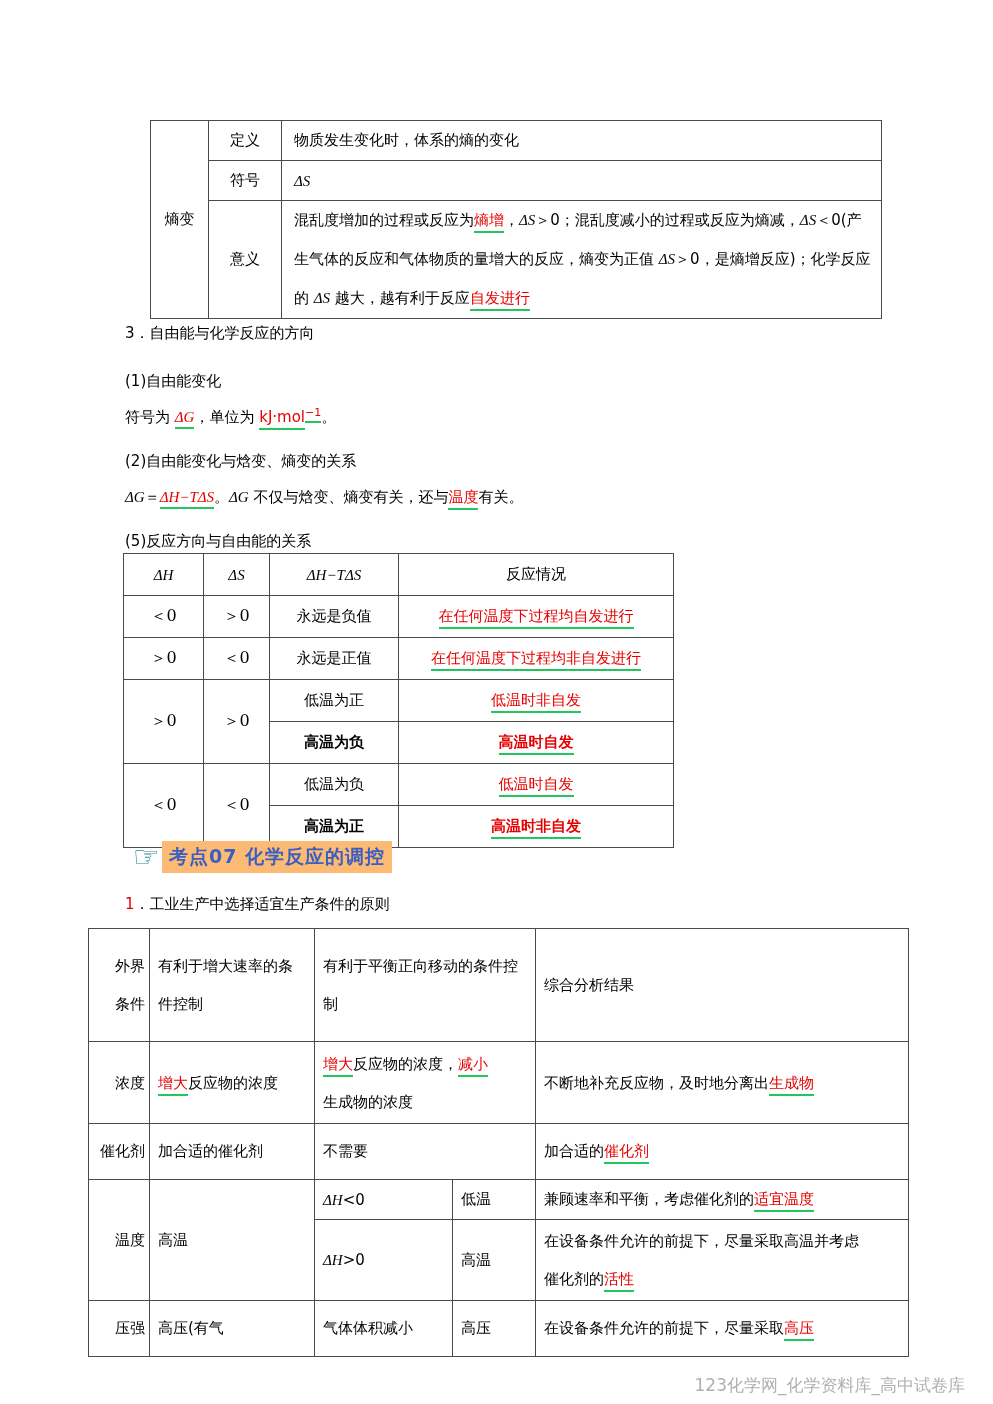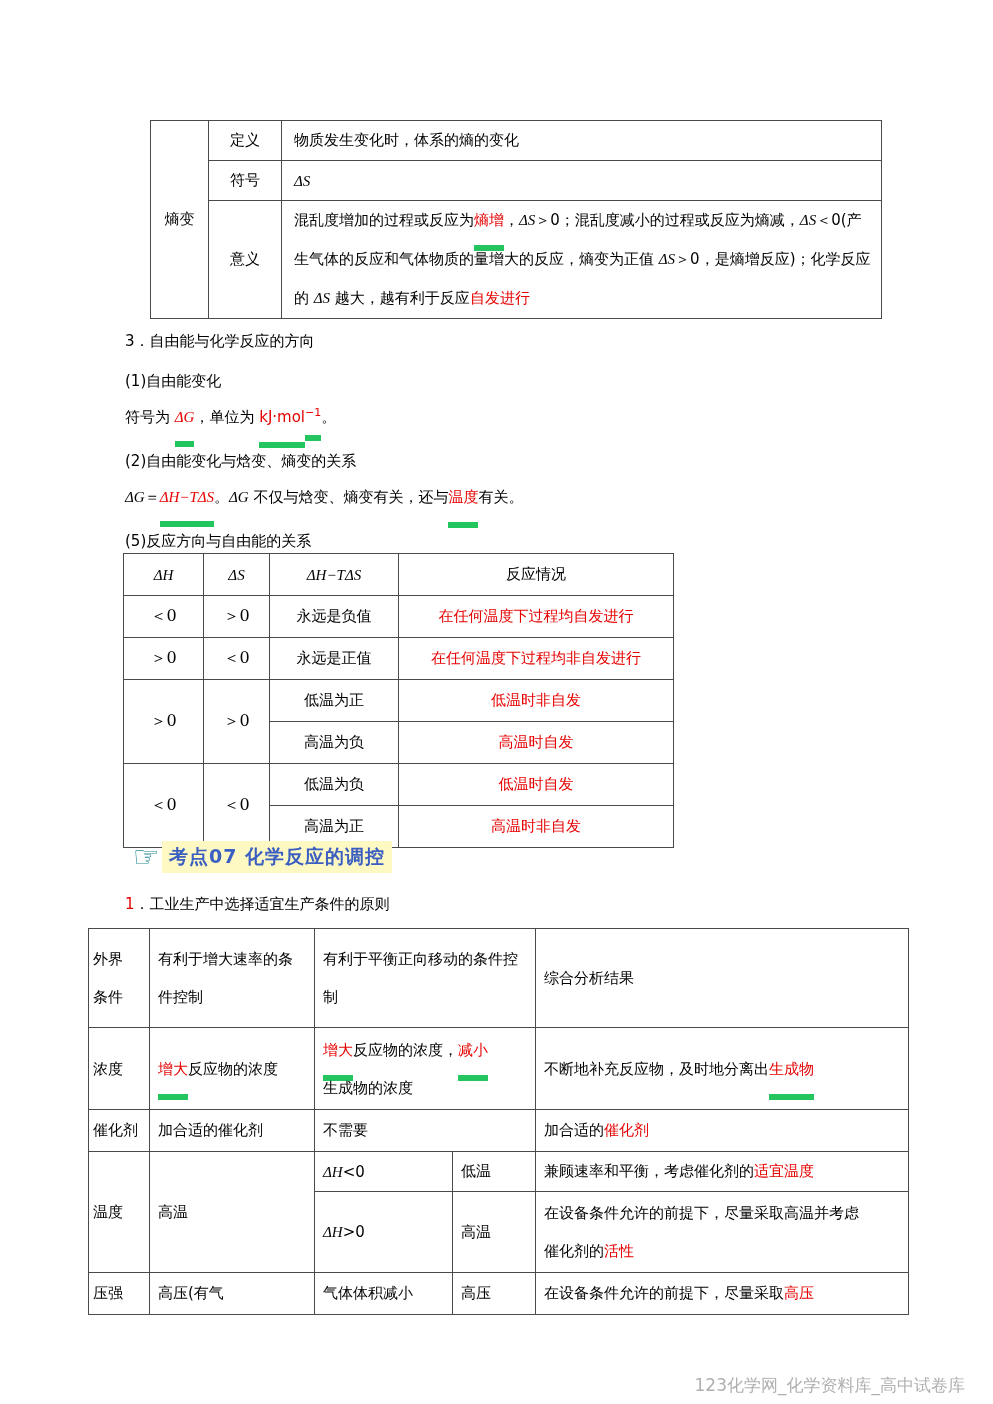--- a/index.html
+++ b/index.html
@@ -1,53 +1,53 @@
 <!DOCTYPE html>
 <html><head>
 <meta charset="utf-8">
 <style>
   html,body{margin:0;padding:0;background:#ffffff;}
   .page{position:relative;width:993px;height:1404px;background:#fff;overflow:hidden;
         font-family:"DejaVu Sans","Liberation Sans",sans-serif;font-size:15px;color:#000;}
 
   
   .red{color:#e60000;}
-  .ul{border-bottom:6px solid #22c55e;padding-bottom:16px;}
+  .ul{border-bottom:2px solid #22c55e;padding-bottom:2px;}
   .m{font-family:Liberation Serif, serif;font-style:italic;}
   sup{font-size:11px;line-height:0;}
 
   table{border-collapse:collapse;position:absolute;table-layout:fixed;background:#fff;}
   td{border:1px solid #4a4a4a;padding:2px 8px;vertical-align:middle;overflow:hidden;}
 
   
   .t1{left:150px;top:120px;width:731px;}
   .t1 .hdr{ text-align:center;}
   .t1 .lbl{ text-align:center;}
   .t1 .cnt{ text-align:left;padding-left:12px;}
   .t1 .meaning{line-height:39px;padding:0 10px 0 12px;}
 
   
   .line{position:absolute;left:125px;white-space:nowrap;}
 
   
   .t2{left:123px;top:553px;width:550px;}
   .t2 td{text-align:center;height:37px;}
   .t2 .cmp{font-family:"DejaVu Serif","Liberation Serif",serif;font-size:16px;}
-  .t2 td.subdiv{border-top:1px solid #9a9a9a;}
+  .t2 td.subdiv{border-top:1px solid #9a9a9a;font-weight:bold;}
 
   
   .kaodian{position:absolute;left:133px;top:841px;display:flex;align-items:center;}
   .hand{color:#2a8c96;font-size:30px;line-height:30px;margin-right:2px;font-weight:bold;}
-  .kaolabel{background:#fef9c3;color:#3b5fc0;font-weight:bold;font-size:19px;
+  .kaolabel{background:#fdba74;color:#3b5fc0;font-weight:bold;font-size:19px;
             padding:3px 7px;letter-spacing:1px;}
 
   
   .t3{left:88px;top:928px;width:820px;}
   .t3 td{line-height:38px;}
-  .t3 .c1{text-align:left;padding:11px 4px;}
+  .t3 .c1{text-align:right;padding:18px 4px;}
   .t3 .prelinecell{white-space:pre-line;}
   .t3 .ctr{text-align:left;}
   .t3 .lft{text-align:left;}
   .t3 .prwide{padding-right:46px;}
   .t3 .pr2{padding-right:42px;}
   .t3 .single{line-height:normal;}
 
   .footer{position:absolute;top:1296px;left:0;width:100%;text-align:center;
           font-size:14.5px;color:#000;}
   .watermark{position:absolute;top:1374px;right:28px;font-size:17px;color:#b0b0b0;}
@@ -73,21 +73,21 @@
       <td class="lbl">符号</td>
       <td class="cnt"><span class="m">ΔS</span></td>
     </tr>
     <tr style="height:118px">
       <td class="lbl">意义</td>
       <td class="cnt meaning"><span>混乱度增加的过程或反应为</span><span class="red ul">熵增</span><span>，</span><span class="m">ΔS</span><span>＞0；混乱度减小的过程或反应为熵减，</span><span class="m">ΔS</span><span>＜0(产生气体的反应和气体物质的量增大的反应，熵变为正值 </span><span class="m">ΔS</span><span>＞0，是熵增反应)；化学反应的 </span><span class="m">ΔS</span><span> 越大，越有利于反应</span><span class="red ul">自发进行</span></td>
     </tr>
   </tbody>
     </table>
 
-  <div class="line" style="top:332px">3．自由能与化学反应的方向</div>
+  <div class="line" style="top:324px">3．自由能与化学反应的方向</div>
   <div class="line" style="top:372px">(1)自由能变化</div>
   <div class="line" style="top:408px"><span>符号为 </span><span class="red ul m">ΔG</span><span>，单位为 </span><span class="red ul">kJ·mol</span><sup class="red ul">−1</sup><span>。</span></div>
   <div class="line" style="top:452px">(2)自由能变化与焓变、熵变的关系</div>
   <div class="line" style="top:488px"><span class="m">ΔG</span><span>＝</span><span class="red ul m">ΔH−TΔS</span><span>。</span><span class="m">ΔG</span><span> 不仅与焓变、熵变有关，还与</span><span class="red ul">温度</span><span>有关。</span></div>
   <div class="line" style="top:532px">(5)反应方向与自由能的关系</div>
 
   <table class="t2">
     <colgroup>
         <col style="width:80px">
         <col style="width:66px">

